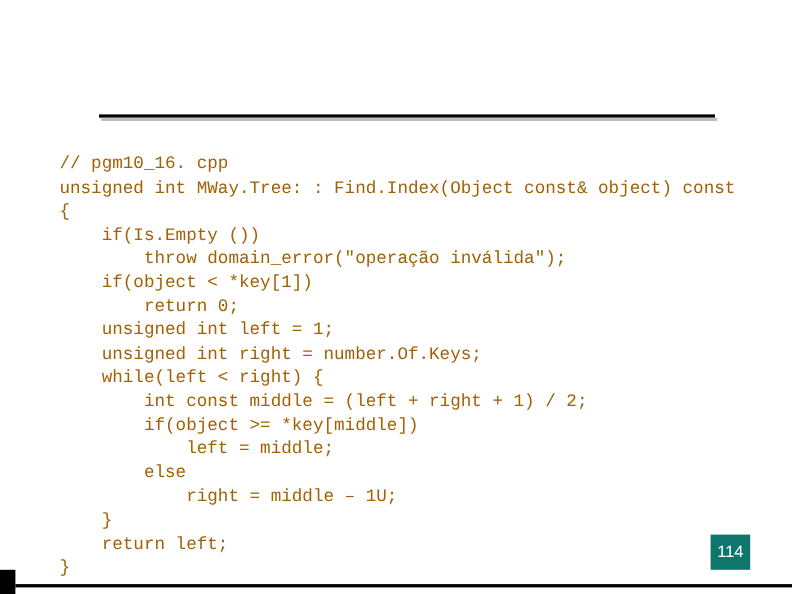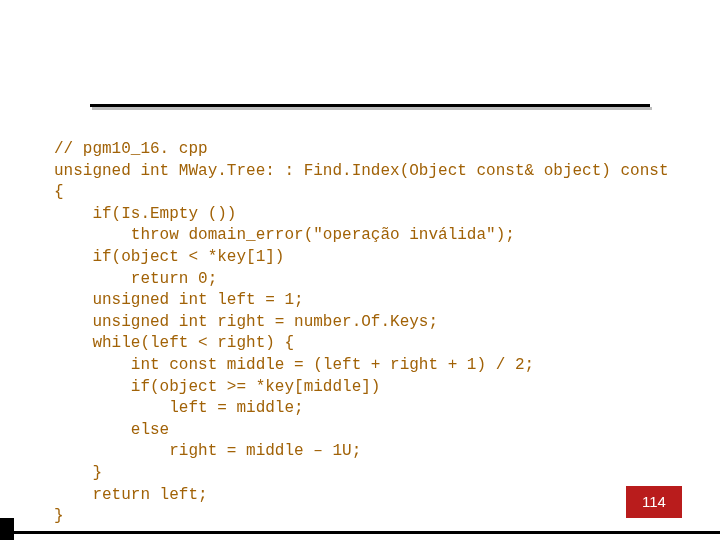--- a/index.html
+++ b/index.html
@@ -55,23 +55,23 @@
     font-family: "Courier New", Courier, monospace;
     font-size: 16px;
     line-height: 1.35;
     color: #a16207;
     white-space: pre;
   }
   .pagenum-box {
     position: absolute;
     right: 38px;
     bottom: 22px;
-    width: 56px;
+    width: 36px;
     height: 32px;
-    background: #b91c1c;
+    background: #0f766e;
   }
   .pagenum-box span {
     display: block;
     color: #fff;
     font-size: 15px;
     text-align: center;
     line-height: 32px;
     font-family: Verdana, Tahoma, Geneva, sans-serif;
   }
   .footer-notch {

